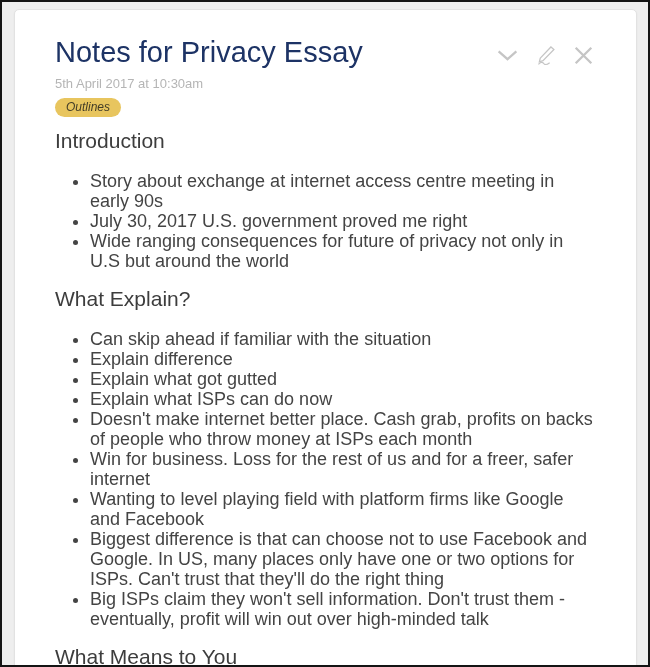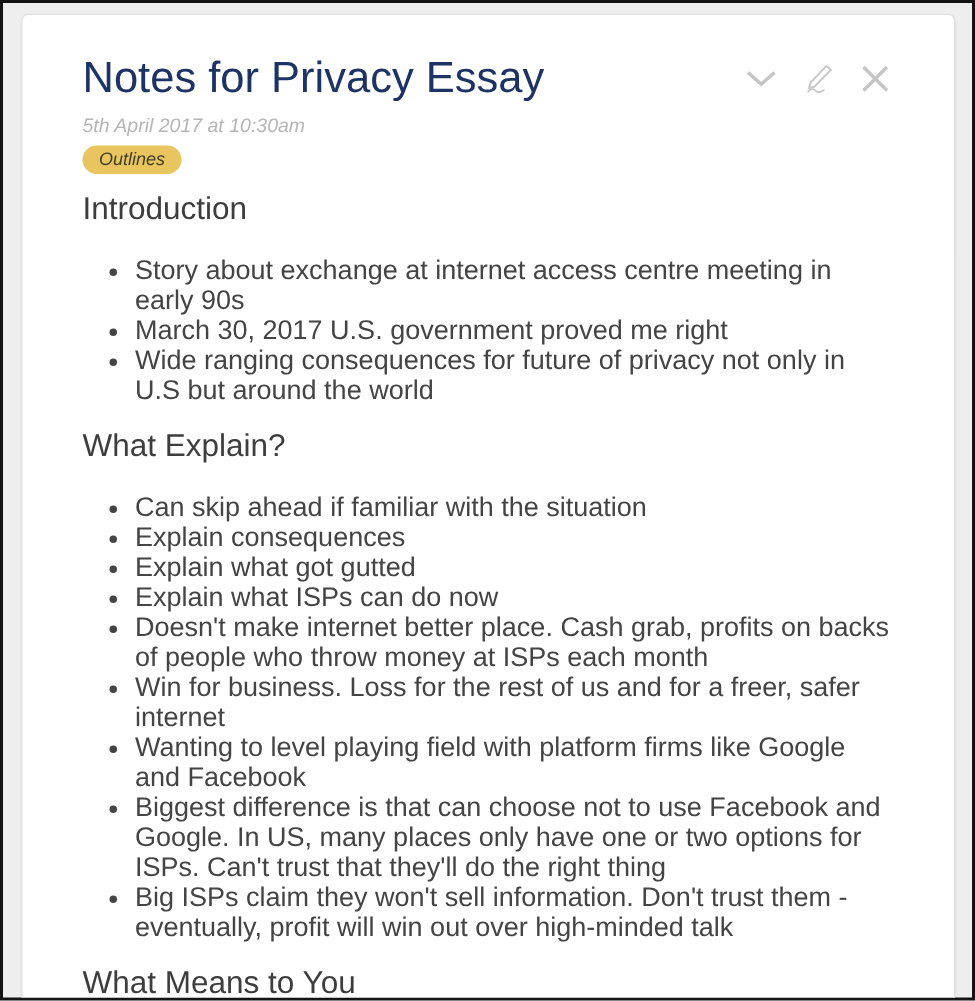--- a/index.html
+++ b/index.html
@@ -27,40 +27,39 @@
     background:#ffffff;
     border:1px solid #e2e2e2;
     border-radius:5px;
     box-shadow:0 1px 2px rgba(0,0,0,0.06);
     min-height:760px;
     padding:26px 40px 40px 40px;
   }
   .header-row{
     display:flex;
     justify-content:space-between;
-    align-items:center;
+    align-items:flex-end;
   }
   h1{
     margin:0;
     font-size:29px;
     line-height:32px;
     font-weight:400;
     color:var(--title-color);
   }
   .actions{display:flex;align-items:center;flex-shrink:0;}
   .actions button{
     background:none;border:none;padding:0;margin-left:13px;
     color:var(--icon-color);cursor:pointer;line-height:0;
   }
   .note-date{
     margin-top:8px;
     font-size:13px;
     line-height:16px;
     color:var(--date-color);
-    font-style:italic;
   }
   .tags{margin-top:5px;font-style:italic;}
   .tag{
     display:inline-block;
     background:var(--tag-bg);
     color:var(--tag-text);
     font-size:12px;
     line-height:19px;
     padding:0 11px;
     border-radius:10px;
@@ -120,32 +119,32 @@
   <div class="tags">
     <span class="tag">Outlines</span>
   </div>
 
   <div id="sections">
   <section>
     <h2>Introduction</h2>
     <ul>
   <li>Story about exchange at internet access centre meeting in early 90s</li>
 
-  <li>March 30, 2017 U.S. government proved me right</li>
+  <li>July 30, 2017 U.S. government proved me right</li>
 
   <li>Wide ranging consequences for future of privacy not only in U.S but around the world</li>
 </ul>
   </section>
 
   <section>
     <h2>What Explain?</h2>
     <ul>
   <li>Can skip ahead if familiar with the situation</li>
 
-  <li>Explain consequences</li>
+  <li>Explain difference</li>
 
   <li>Explain what got gutted</li>
 
   <li>Explain what ISPs can do now</li>
 
   <li>Doesn't make internet better place. Cash grab, profits on backs of people who throw money at ISPs each month</li>
 
   <li>Win for business. Loss for the rest of us and for a freer, safer internet</li>
 
   <li>Wanting to level playing field with platform firms like Google and Facebook</li>

